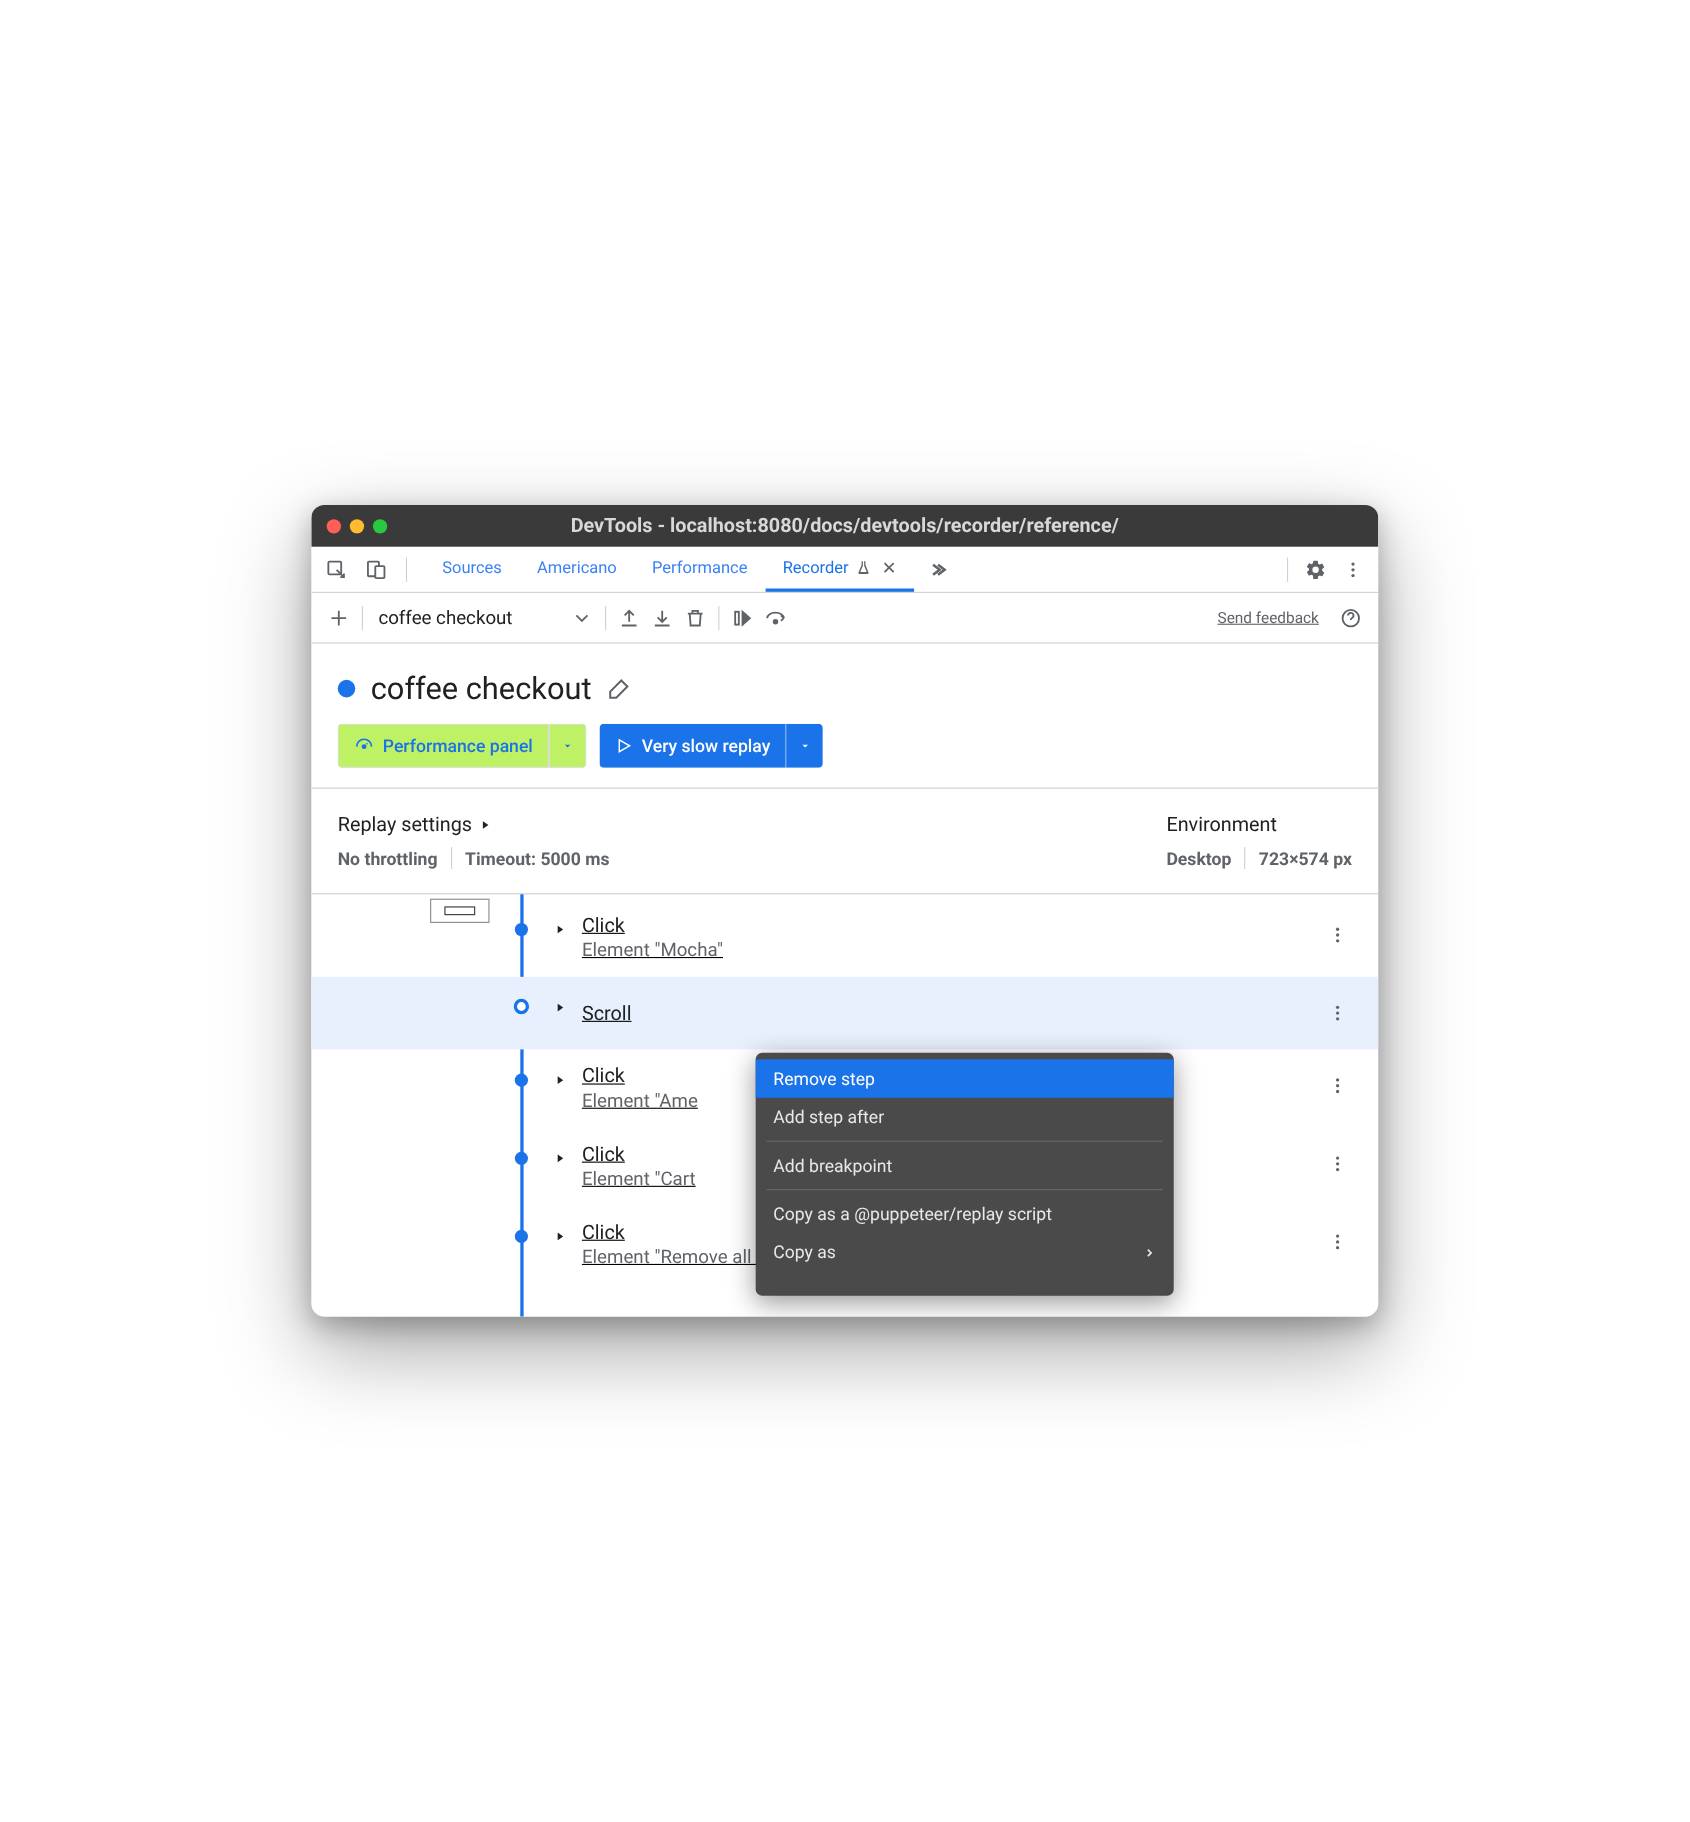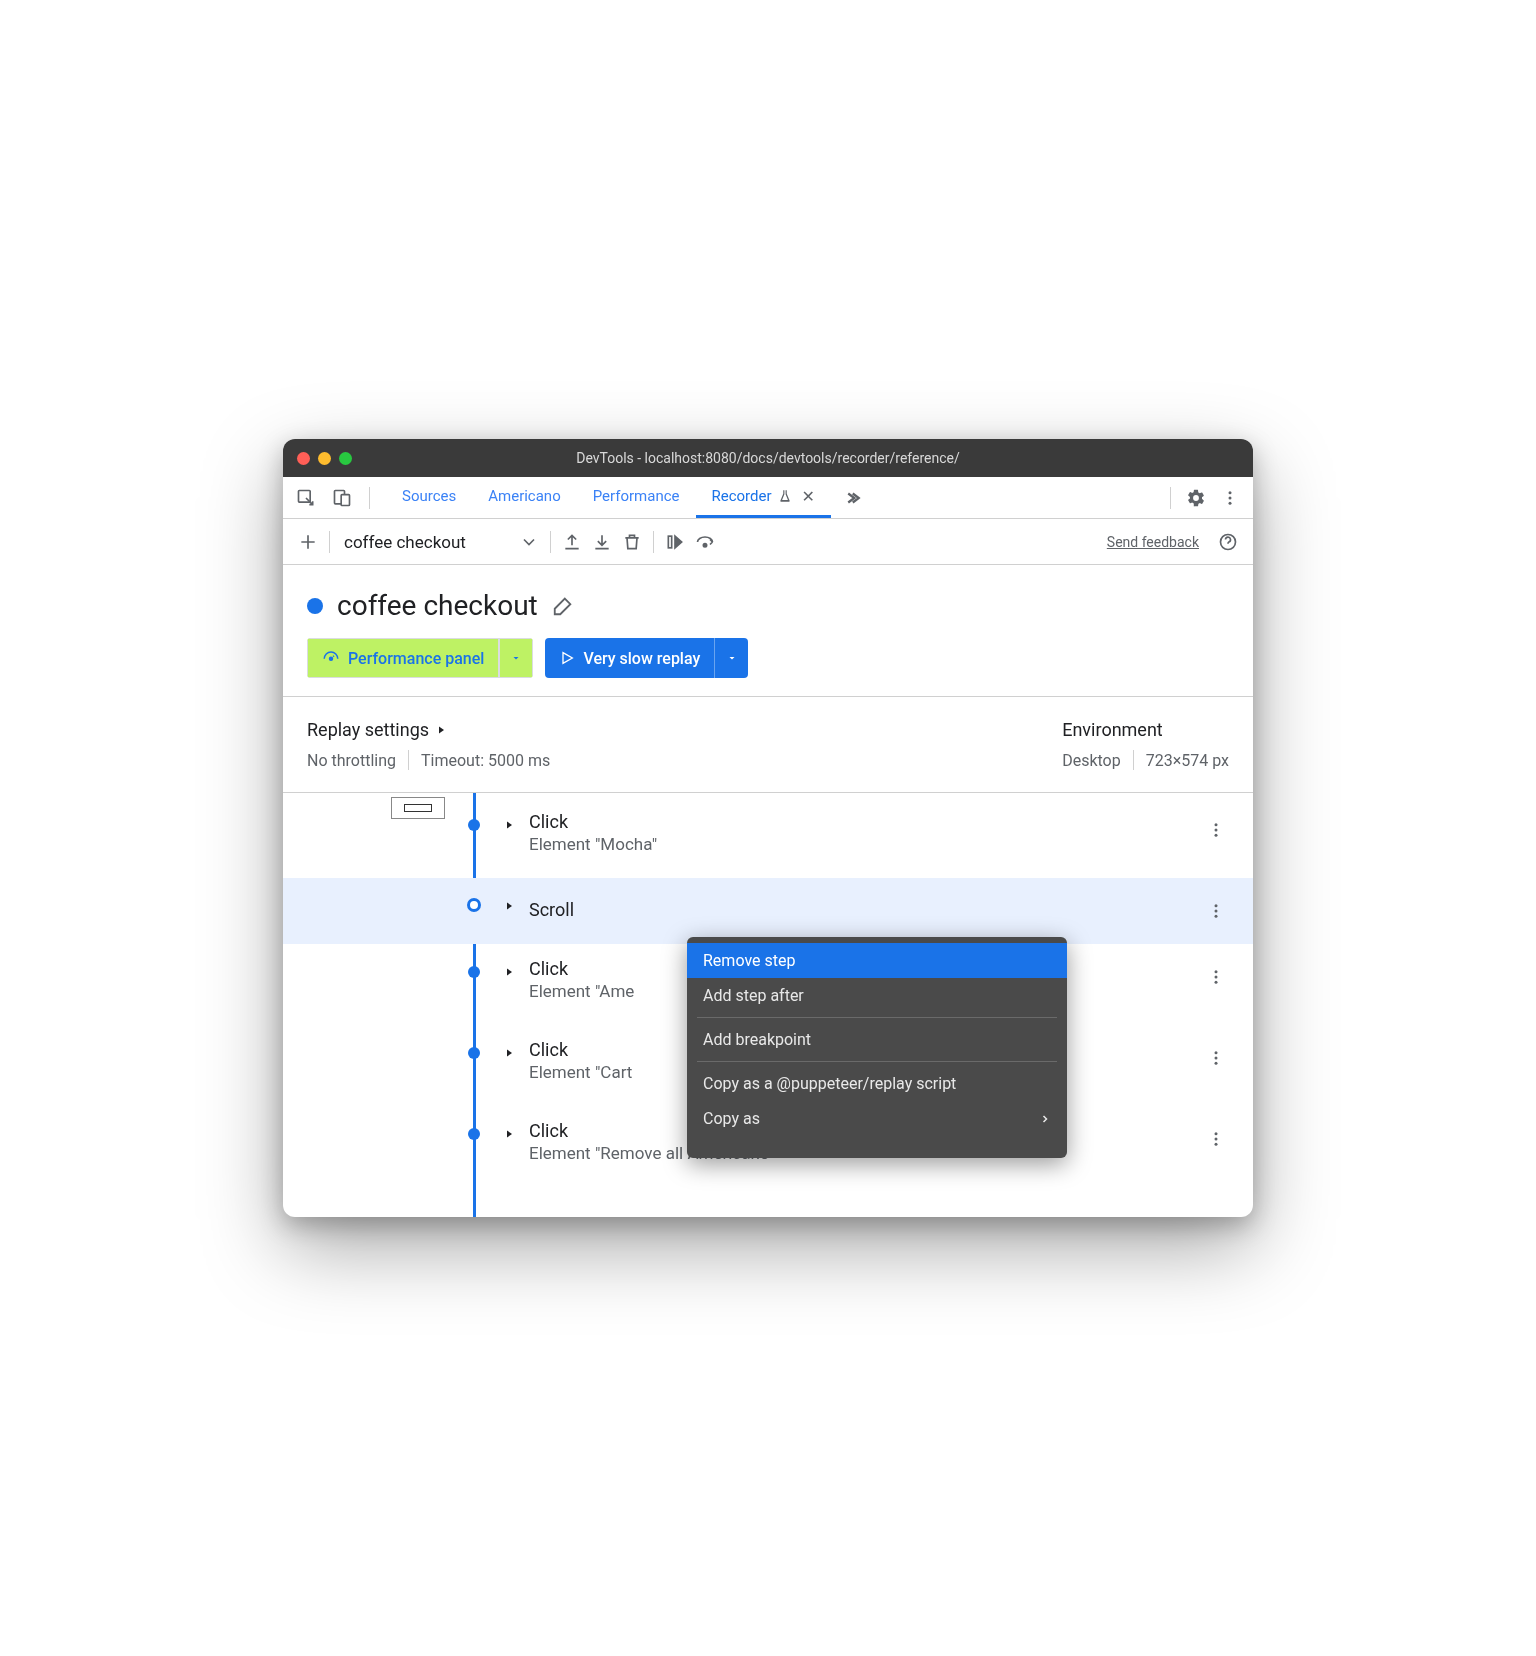--- a/index.html
+++ b/index.html
@@ -4,21 +4,21 @@
 <style>
 * { box-sizing: border-box; margin: 0; padding: 0; font-family: -apple-system, BlinkMacSystemFont, "Segoe UI", Roboto, sans-serif; }
 body { background: #fff; display: flex; align-items: center; justify-content: center; min-height: 100vh; padding: 40px; }
 .window { width: 970px; border-radius: 12px; overflow: hidden; box-shadow: 0 30px 80px rgba(0,0,0,0.35), 0 8px 24px rgba(0,0,0,0.25); background: #fff; position: relative; }
 .titlebar { background: #3a3a3a; height: 38px; display: flex; align-items: center; padding: 0 14px; position: relative; }
 .traffic { display: flex; gap: 8px; }
 .dot { width: 13px; height: 13px; border-radius: 50%; }
 .dot.red { background: #ff5f57; }
 .dot.yellow { background: #febc2e; }
 .dot.green { background: #28c840; }
-.title-text { position: absolute; left: 0; right: 0; text-align: center; font-size: 14px; font-weight: 400; color: #d8d8d8; pointer-events: none; }
+.title-text { position: absolute; left: 0; right: 0; text-align: center; font-size: 18px; font-weight: 700; color: #d8d8d8; pointer-events: none; }
 .tabs-bar { display: flex; align-items: center; height: 42px; border-bottom: 1px solid #d0d0d0; padding: 0 8px; }
 .tabs-left { display: flex; align-items: center; gap: 6px; }
 .icon-btn { width: 30px; height: 30px; display: flex; align-items: center; justify-content: center; color: #5f6368; cursor: pointer; }
 .tabs { display: flex; align-items: stretch; height: 100%; margin-left: 10px; }
 .tab { display: flex; align-items: center; padding: 0 16px; font-size: 15px; color: #3b82f6; cursor: pointer; border-bottom: 3px solid transparent; gap: 6px; }
 .tab.active { color: #1a73e8; border-bottom-color: #1a73e8; }
 .tab-close { font-size: 16px; color: #5f6368; margin-left: 4px; }
 .sep { width: 1px; height: 22px; background: #d0d0d0; margin: 0 6px; }
 .tabs-right { margin-left: auto; display: flex; align-items: center; gap: 4px; }
 .toolbar { display: flex; align-items: center; height: 46px; padding: 0 10px; border-bottom: 1px solid #d0d0d0; }
@@ -36,27 +36,27 @@
 .split-btn.outline .main, .split-btn.outline .drop { border: 1px solid #dadce0; color: #1a73e8; background: #bef264; }
 .split-btn.outline .drop { border-left: 1px solid #dadce0; }
 .split-btn.primary .main, .split-btn.primary .drop { background: #1a73e8; color: #fff; }
 .split-btn.primary .drop { border-left: 1px solid rgba(255,255,255,0.35); }
 .split-btn .main { display: flex; align-items: center; gap: 8px; padding: 0 14px; height: 40px; font-size: 16px; font-weight: 500; cursor: pointer; }
 .split-btn .drop { display: flex; align-items: center; justify-content: center; width: 34px; cursor: pointer; }
 .settings-row { display: flex; padding: 22px 24px 22px; border-bottom: 1px solid #d0d0d0; }
 .settings-col { flex: 1; }
 .settings-col.right { flex: 0 0 auto; margin-left:auto; }
 .section-title { font-size: 18px; color: #202124; margin-bottom: 10px; display:flex; align-items:center; gap:6px; }
-.section-sub { font-size: 16px; color: #5f6368; display:flex; align-items:center; gap:12px; }
+.section-sub { font-size: 16px; color: #5f6368; display:flex; align-items:center; gap:12px;font-weight:bold; }
 .vsep { width:1px; height:20px; background:#d0d0d0; }
 .timeline { padding: 4px 0 30px; position: relative; }
 .timeline-line { position: absolute; left: 190px; top: 0; bottom: 0; width: 3px; background: #1a73e8; }
 .thumb-box { position:absolute; left:108px; top:4px; width:54px; height:22px; border:1px solid #888; background:#fff; display:flex; align-items:center; justify-content:center; }
 .thumb-inner { width:28px; height:8px; border:1px solid #333; }
-.step { position: relative; display: flex; align-items: flex-end; padding: 14px 20px 24px 220px; min-height: 66px; }
+.step { position: relative; display: flex; align-items: center; padding: 14px 20px 14px 220px; min-height: 66px; text-decoration: underline; }
 .step.selected { background: #e8f0fe; }
 .step-dot { position: absolute; left: 185px; top: 22px; width: 12px; height: 12px; border-radius: 50%; background: #1a73e8; }
 .step.selected .step-dot { background: #fff; border: 3px solid #1a73e8; width:14px; height:14px; left:184px; top:20px; }
 .step-chevron { position: absolute; left: 220px; top: 22px; cursor:pointer; }
 .step-content { margin-left: 26px; }
 .step-title { font-size: 18px; color: #202124; }
 .step-sub { font-size: 17px; color: #5f6368; margin-top: 2px; }
 .step-menu { position: absolute; right: 28px; top: 24px; cursor:pointer; color:#5f6368; }
 .context-menu { position: absolute; left: 404px; top: 144px; width: 380px; background: #4a4a4a; border-radius: 6px; padding: 6px 0; box-shadow: 0 6px 24px rgba(0,0,0,0.4); z-index: 100; }
 .ctx-item { padding: 8px 16px; font-size: 16px; color: #e8e8e8; cursor: pointer; display:flex; justify-content:space-between; align-items:center; }

